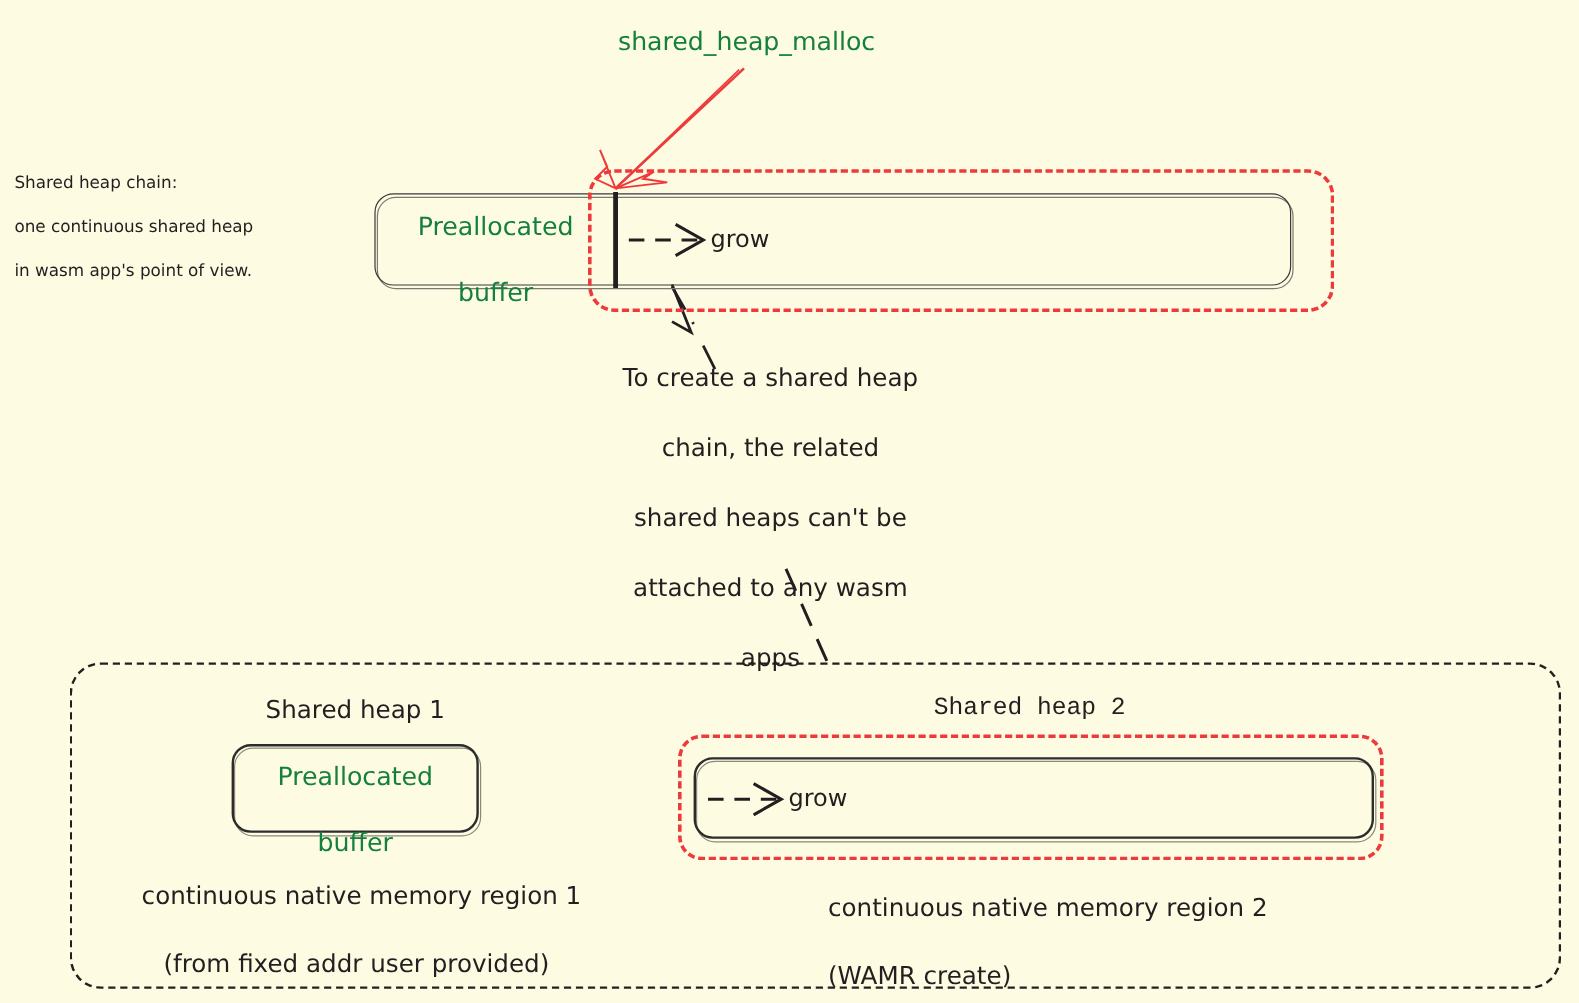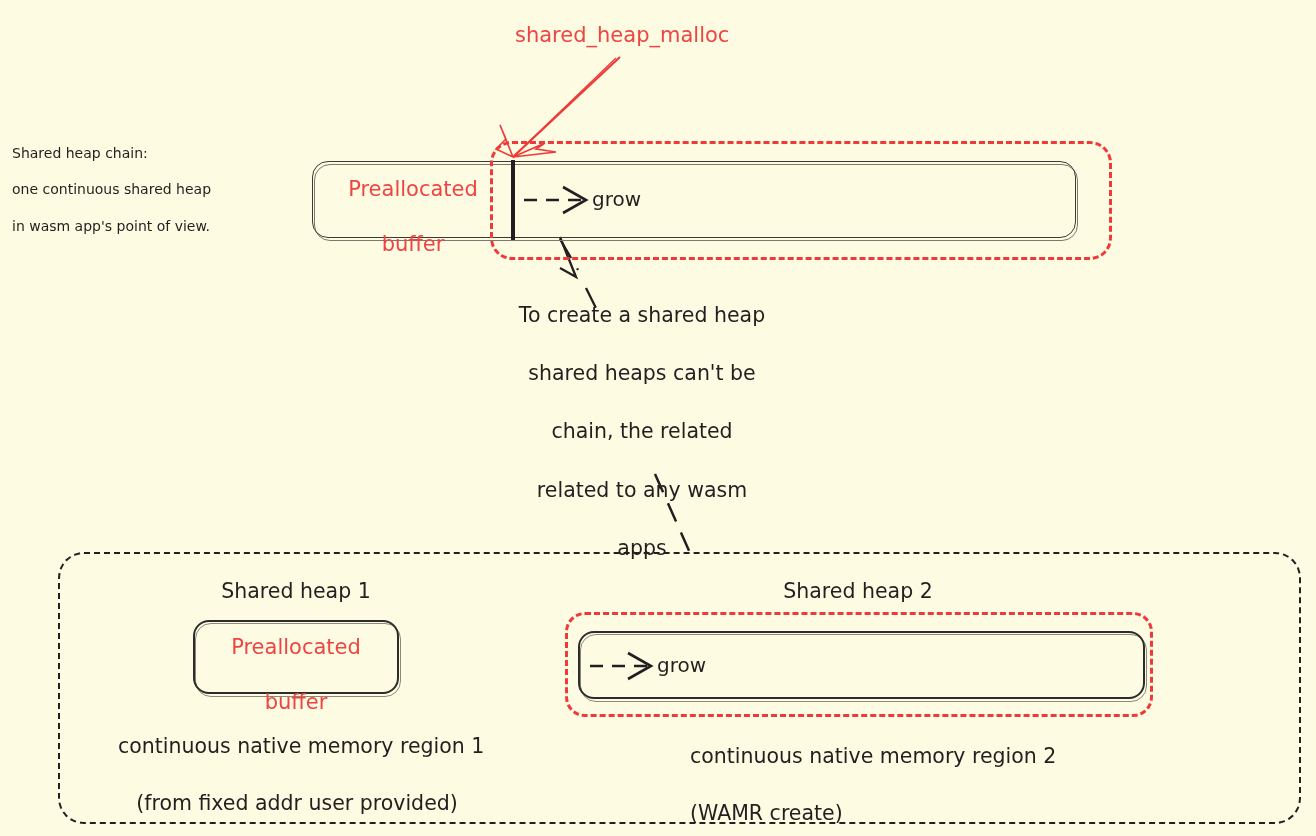--- a/index.html
+++ b/index.html
@@ -22,21 +22,21 @@
     width: 1316px;
     height: 836px;
   }
   .txt {
     position: absolute;
     color: #231f20;
     font-family: "DejaVu Sans", sans-serif;
     white-space: pre;
     line-height: 1.30;
   }
-  .red { color: #ef4444; }
+  .red { color: #15803d; }
 
   
   #lbl-chain {
     left: 12px;
     top: 144px;
     font-size: 14px;
     text-align: left;
   }
 
   
@@ -167,20 +167,21 @@
     line-height: 1.38;
   }
 
   
   #lbl-heap2 {
     left: 718px;
     top: 578px;
     width: 280px;
     font-size: 20.5px;
     text-align: center;
+    font-family: Liberation Mono, monospace;
   }
   #heap2-red-dash {
     position: absolute;
     left: 565px;
     top: 612px;
     width: 588px;
     height: 105px;
     border: 3px dashed #ee3a3a;
     border-radius: 20px;
     box-sizing: border-box;
@@ -272,23 +273,23 @@
   <div id="top-box"></div>
   <div id="top-red-dash"></div>
   <div id="top-divider"></div>
 
   <div class="txt red" id="lbl-prealloc-top"><span style="display: block;">Preallocated</span>
 <span style="display: block;">buffer</span></div>
 
   <div class="txt" id="grow-top-label">grow</div>
 
   <div class="txt" id="lbl-note"><span style="display: block;">To create a shared heap</span>
+<span style="display: block;">chain, the related</span>
 <span style="display: block;">shared heaps can't be</span>
-<span style="display: block;">chain, the related</span>
-<span style="display: block;">related to any wasm</span>
+<span style="display: block;">attached to any wasm</span>
 <span style="display: block; text-align: center;">apps</span></div>
 
   <div id="outer-dash"></div>
 
   <div class="txt" id="lbl-heap1">Shared heap 1</div>
 
   <div id="heap1-box-shadow"></div>
   <div id="heap1-box"></div>
 
   <div class="txt red" id="lbl-prealloc-1"><span style="display: block;">Preallocated</span>

